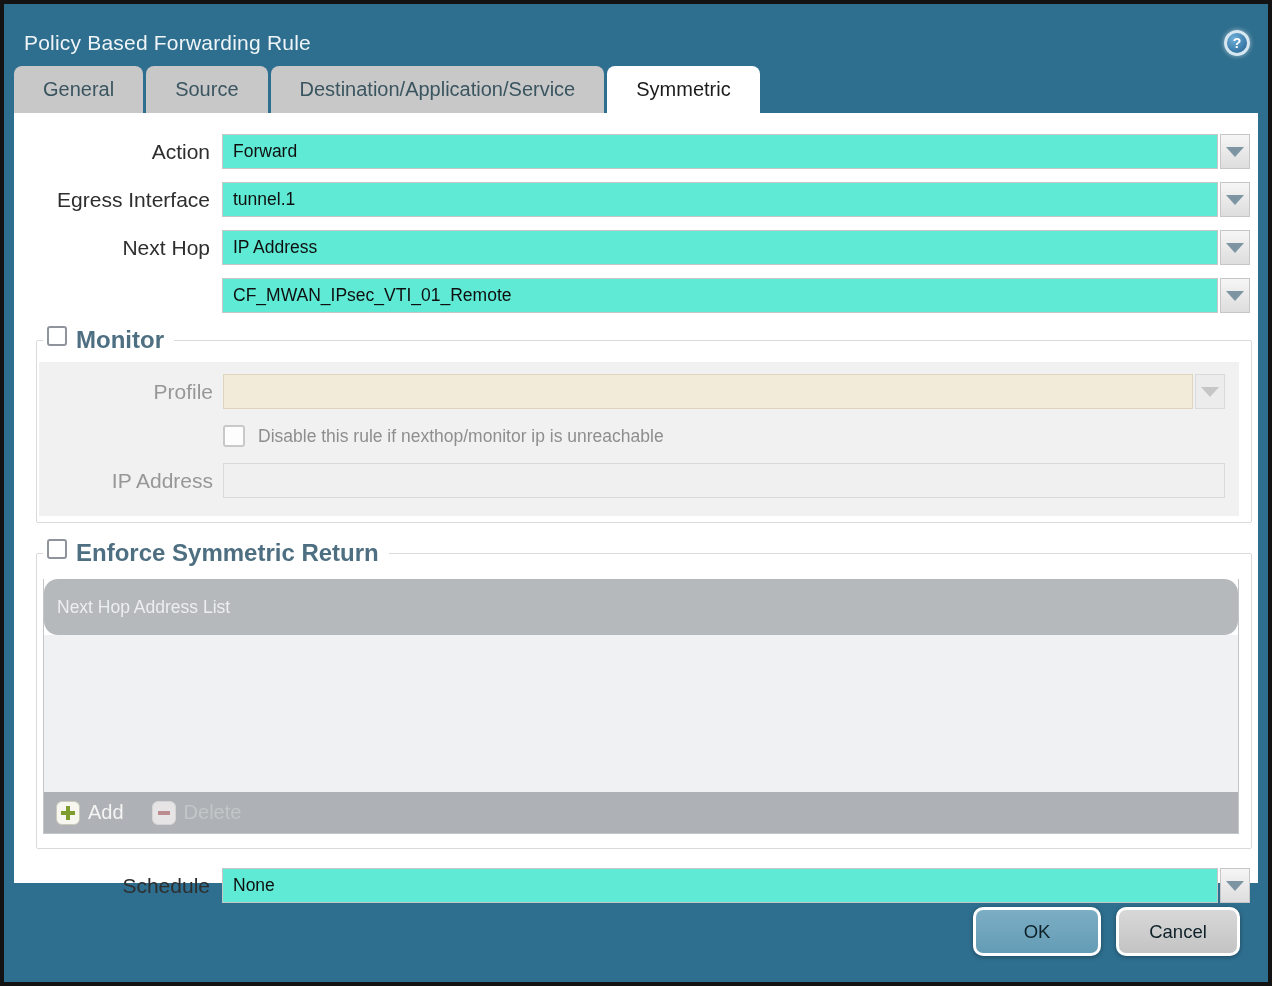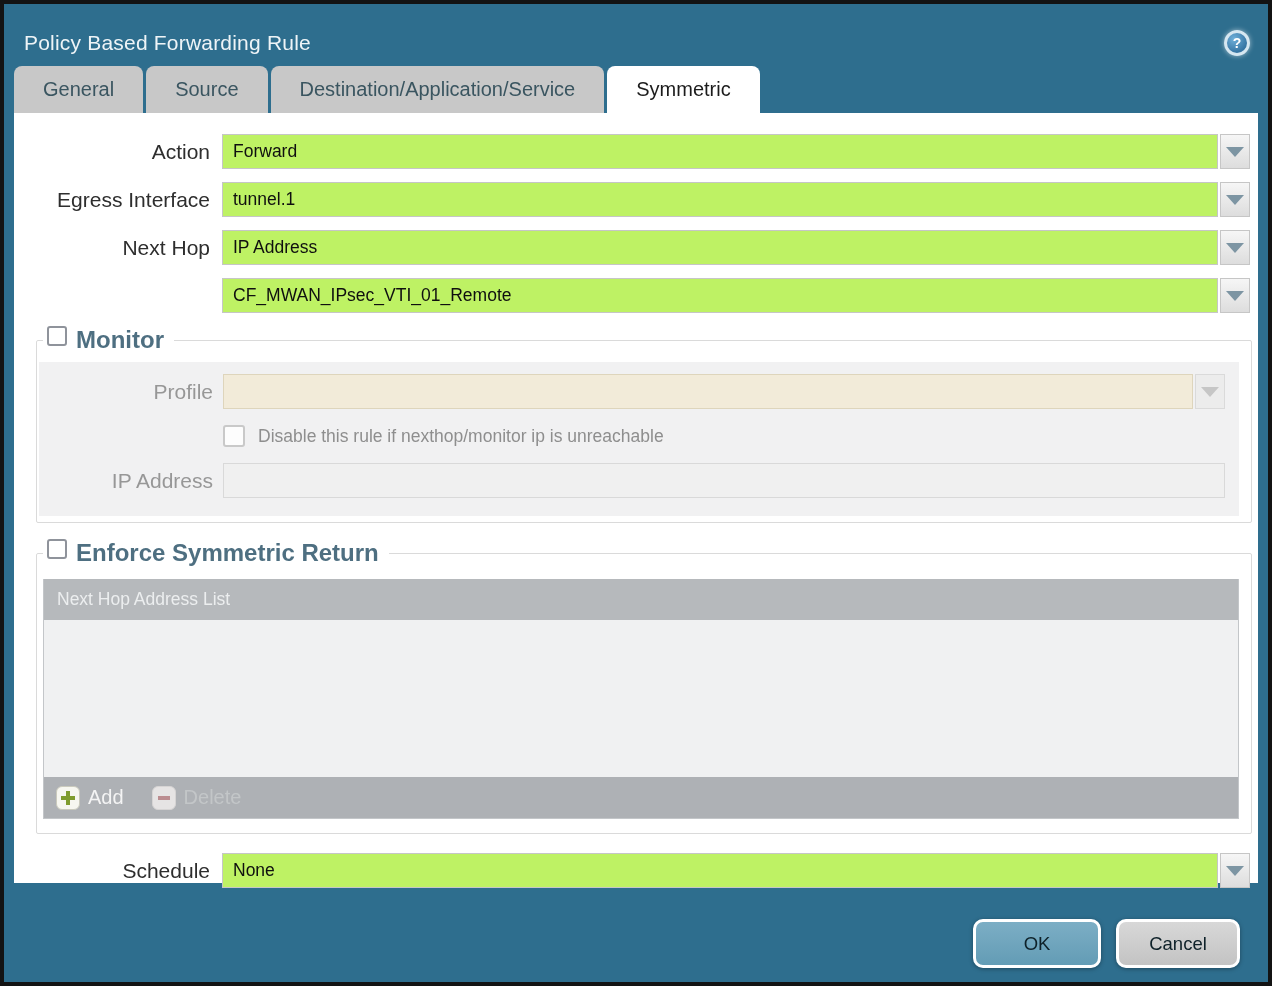--- a/index.html
+++ b/index.html
@@ -52,21 +52,21 @@
 
   .row {
     display: grid; grid-template-columns: 196px 1fr; column-gap: 12px;
     align-items: center; margin-bottom: 13px;
   }
   .lbl { text-align: right; font-size: 21px; color: #2e2e2e; }
   .combo { display: flex; margin-right: 8px; }
   .combo input {
     flex: 1; height: 35px; border: 1px solid #c6c6c6;
     padding: 0 10px; font: 17.5px "Liberation Sans", sans-serif; color: #0f0f0f;
-    background: #bef264; outline: none;
+    background: #5eead4; outline: none;
   }
   .dd {
     width: 30px; height: 35px; margin-left: 2px;
     border: 1px solid #c6c6c6;
     background: linear-gradient(#f6f6f6, #dddddd);
     display: flex; align-items: center; justify-content: center;
     cursor: pointer;
   }
   .arrow {
     width: 0; height: 0;
@@ -107,42 +107,42 @@
   .input-ip { height: 35px; margin-right: 14px; background: #f0f0f0; border: 1px solid #d9d9d9; }
   .m-checkbox-row {
     display: flex; align-items: center; gap: 13px;
     margin: 16px 0 16px 184px;
     color: #8e8e8e; font-size: 17.5px;
   }
 
   
   .tbl { margin: 12px 12px 14px 6px; border: 1px solid #c3c6c9; border-top: none; }
   .tbl-header {
-    height: 41px; background: #b6b9bc; color: #eceeef; font-size: 17.5px;
-    display: flex; align-items: center; padding: 0 13px;
+    height: 56px; background: #b6b9bc; color: #eceeef; font-size: 17.5px;
+    display: flex; align-items: center; padding: 0 13px; border-radius: 14px;
   }
   .tbl-body { height: 157px; background: #f0f1f2; }
   .tbl-footer {
     height: 41px; background: #aeb1b5;
     display: flex; align-items: center; gap: 28px; padding: 0 12px;
   }
   .tbl-btn { display: flex; align-items: center; gap: 8px; font-size: 20px; cursor: pointer; }
   .tbl-btn .txt-add { color: #f4f4f4; }
   .tbl-btn .txt-delete { color: #c3c6c8; }
   .icon-plus, .icon-minus { width: 24px; height: 24px; border-radius: 6px; position: relative; flex: none; }
   .icon-plus  { background: #f7f7f0; border: 1px solid #cacabd; }
   .icon-plus::before  { content:""; position:absolute; left:4px;  top:9px; width:14px; height:4px; background:#7f9c2e; }
   .icon-plus::after   { content:""; position:absolute; left:9px;  top:4px; width:4px;  height:14px; background:#7f9c2e; }
   .icon-minus { background: #e6e4e4; border: 1px solid #d6d4d4; }
   .icon-minus::before { content:""; position:absolute; left:5px;  top:9px; width:12px; height:4px; background:#bb8d90; }
 
   .schedule-row { margin-top: 19px; }
 
   
-  .footer-btns { position: absolute; right: 28px; bottom: 14px; display: flex; gap: 15px; }
+  .footer-btns { position: absolute; right: 28px; bottom: 26px; display: flex; gap: 15px; }
   .btn {
     height: 49px; border-radius: 10px; border: 3px solid #fff;
     font-size: 18.5px; color: #0e2129; font-family: "Liberation Sans", sans-serif;
     display: flex; align-items: center; justify-content: center;
     box-shadow: 0 1px 4px rgba(0,0,0,.35); cursor: pointer;
   }
   .btn-ok { width: 128px; background: linear-gradient(#7caec5, #639cb5); }
   .btn-cancel { width: 124px; background: linear-gradient(#d8d8d8, #c3c3c3); }
 </style>
 </head>

